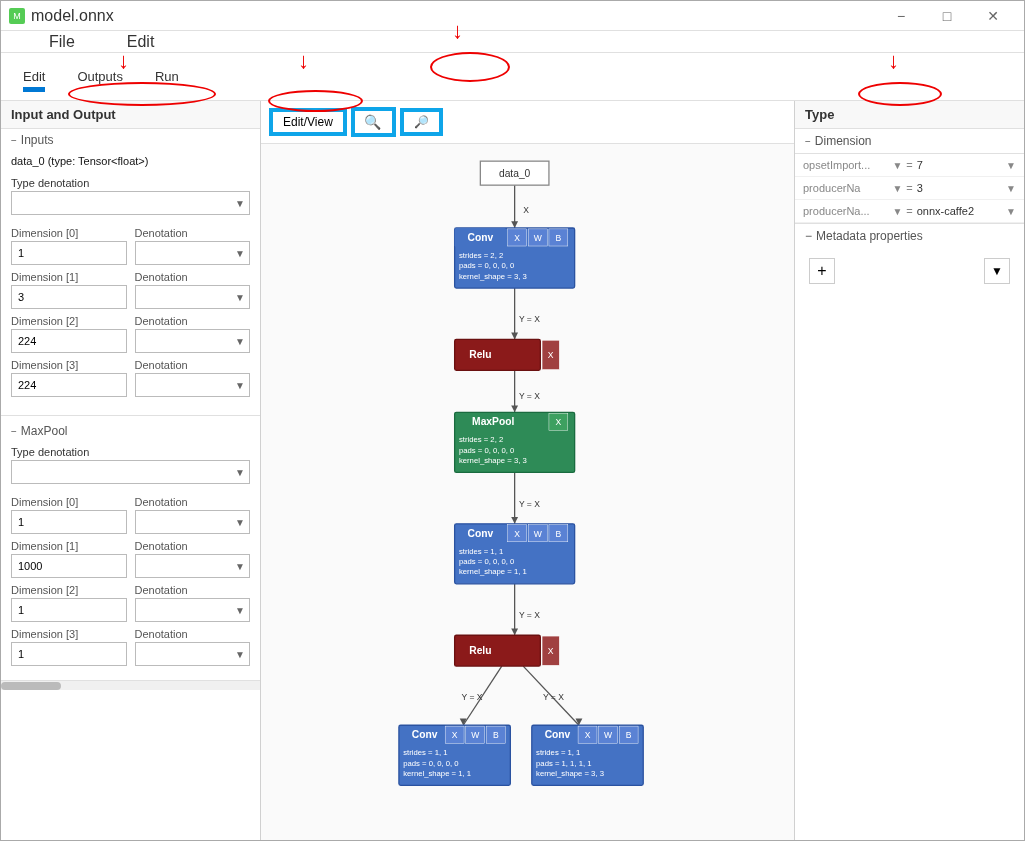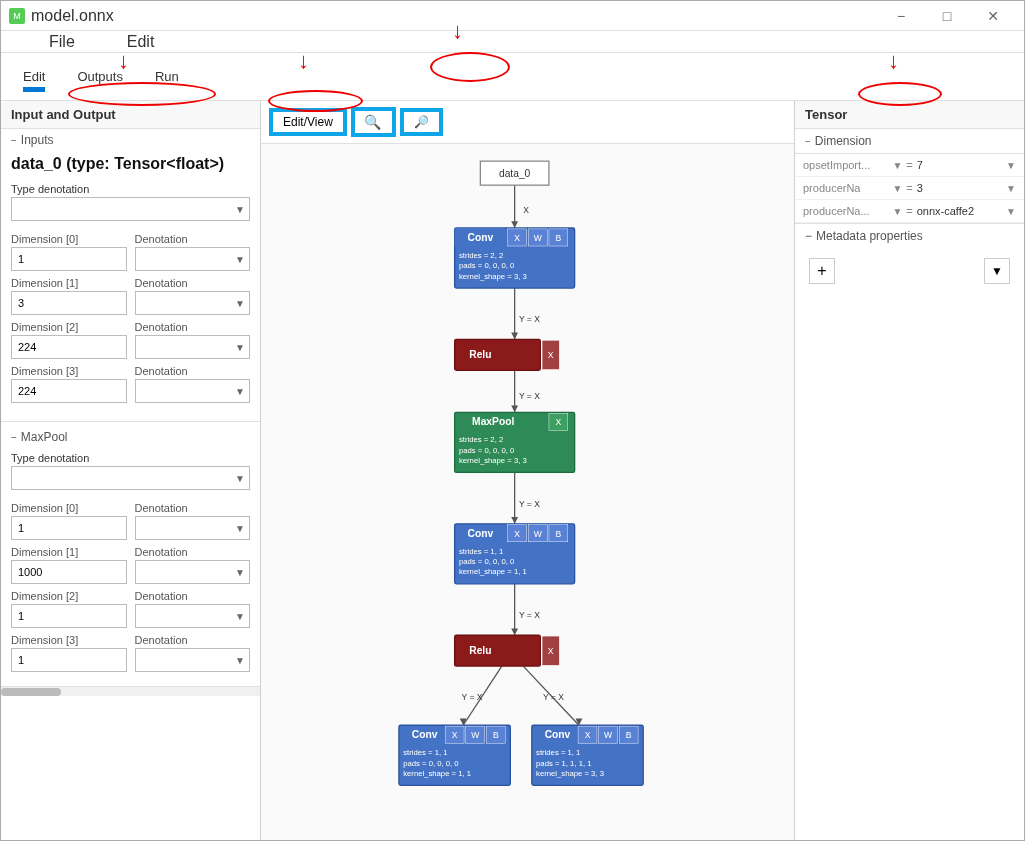--- a/index.html
+++ b/index.html
@@ -30,21 +30,21 @@
     
     
     .left-panel { width: 260px; border-right: 1px solid #d0d0d0; overflow-y: auto; background: #fff; flex-shrink: 0; }
     .panel-header { padding: 6px 10px; font-size: 13px; font-weight: 600; color: #333; border-bottom: 1px solid #e0e0e0; background: #f8f8f8; display: flex; align-items: center; gap: 4px; cursor: pointer; text-align: center; }
     
     .section-header { padding: 4px 10px; font-size: 12px; color: #555; display: flex; align-items: center; gap: 4px; cursor: pointer; }
     .section-header .arrow { font-size: 10px; }
     
     .field-group { padding: 4px 10px 8px; }
     .field-label { font-size: 11px; color: #333; margin-bottom: 2px; }
-    .field-label-bold { font-size: 16px; font-weight: 700; color: #111; margin-bottom: 2px; padding: 4px 10px; }
+    .field-label-bold { font-size: 11px; font-weight: 400; color: #111; margin-bottom: 2px; padding: 4px 10px; }
     .dim-row { display: flex; gap: 8px; margin-bottom: 6px; }
     .dim-col { flex: 1; }
     .dim-label { font-size: 11px; color: #555; margin-bottom: 2px; }
     .input-field { width: 100%; height: 24px; border: 1px solid #bbb; padding: 2px 6px; font-size: 11px; background: #fff; }
     .select-field { width: 100%; height: 24px; border: 1px solid #bbb; padding: 2px 4px; font-size: 11px; background: #fff; display: flex; align-items: center; justify-content: space-between; cursor: pointer; }
     .select-arrow { font-size: 10px; color: #666; }
     .section-divider { border-top: 1px solid #e0e0e0; margin: 4px 0; }
     
     
     .center-panel { flex: 1; background: #fafafa; position: relative; overflow: hidden; }
@@ -384,21 +384,21 @@
         </svg>
 
         <div style="position:absolute;top:0;left:0;width:100%;height:100%;pointer-events:none;">
           
         </div>
       </div>
     </div>
 
     <div class="right-panel">
       <div class="right-panel-header">
-        <span>Tensor</span>
+        <span>Type</span>
       </div>
 
       <div class="section-header" style="padding: 5px 10px; border-bottom: 1px solid #e0e0e0;">
         <span class="arrow">−</span>
         <span>Dimension</span>
       </div>
 
       <div class="prop-row">
         <span class="prop-name">opsetImport...</span>
         <span class="prop-arr">▼</span>

